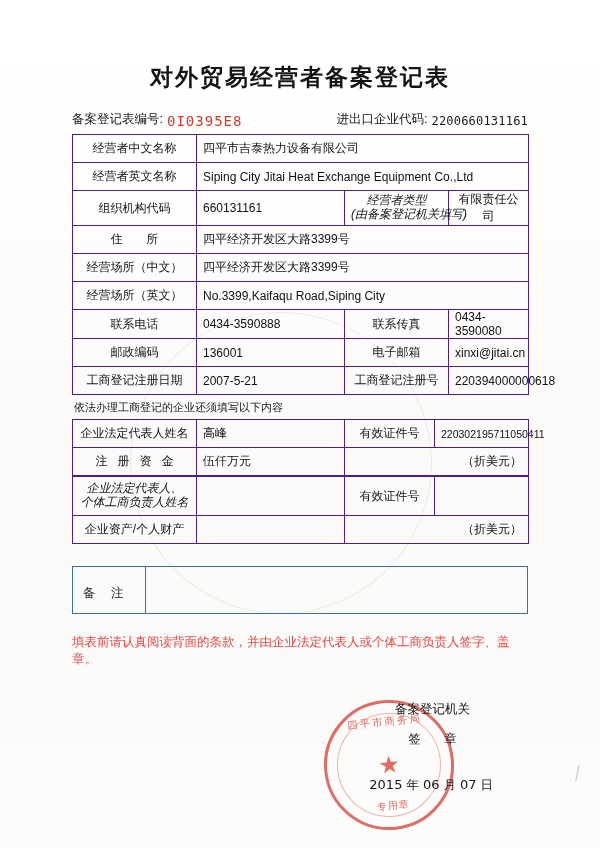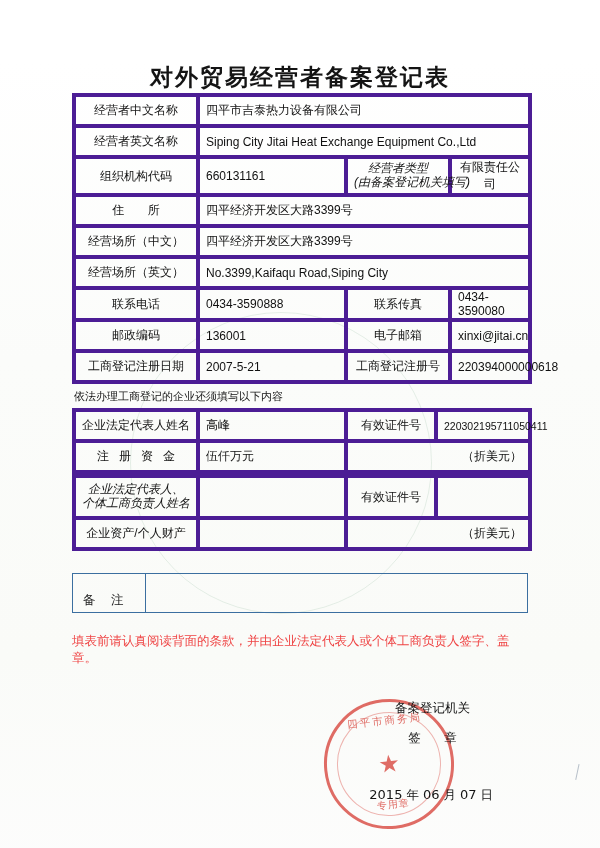--- a/index.html
+++ b/index.html
@@ -74,21 +74,21 @@
     letter-spacing: 0.2px;
   }
 
   table.main {
     border-collapse: collapse;
     margin: 0 72px;
     width: 456px;
     table-layout: fixed;
   }
   table.main td {
-    border: 4px solid #4c1d95;
+    border: 1px solid #4c1d95;
     height: 27px;
     padding: 0 6px;
     font-size: 12px;
     vertical-align: middle;
   }
   td.lbl {
     text-align: center;
     color: #141414;
     font-size: 12.5px;
     white-space: nowrap;
@@ -134,21 +134,21 @@
   }
   .handwrite-blue {
     font-family: "DejaVu Sans", sans-serif;
     font-size: 14px;
     color: #1f2f6b;
   }
   .remark-box {
     margin: 22px 72px 0 72px;
     width: 456px;
     border: 1px solid #3b6fa0;
-    height: 40px;
+    height: 48px;
     box-sizing: border-box;
     position: relative;
   }
   .remark-box .rm-label {
     position: absolute;
     left: 10px;
     top: 18px;
     font-size: 12.5px;
     letter-spacing: 6px;
   }
@@ -179,21 +179,21 @@
     line-height: 30px;
     color: #141414;
   }
   .sig-lines .l2 {
     letter-spacing: 10px;
     text-indent: 10px;
   }
   .date-line {
     position: absolute;
     right: 35px;
-    top: 94px;
+    top: 83px;
     font-size: 12.5px;
     color: #141414;
     white-space: nowrap;
   }
   .date-line .d {
     font-family: "DejaVu Sans", sans-serif;
     font-size: 13px;
     padding: 0 4px;
   }
   
@@ -277,20 +277,30 @@
 </style>
 </head>
 <body>
 
 <div class="page">
   <div class="watermark"></div>
   <div class="content">
 
     <div class="title">对外贸易经营者备案登记表</div>
 
+    <div class="subhead">
+      <div class="left">
+        <span class="label-cn">备案登记表编号:</span>
+        <span class="handwrite-red">0I0395E8</span>
+      </div>
+      <div class="right">
+        <span class="label-cn">进出口企业代码:</span>
+        <span class="typed">2200660131161</span>
+      </div>
+    </div>
 
     <table class="main">
       <colgroup>
         <col style="width:124px">
         <col style="width:148px">
         <col style="width:104px">
         <col style="width:80px">
       </colgroup>
       <tbody>
         <tr>

